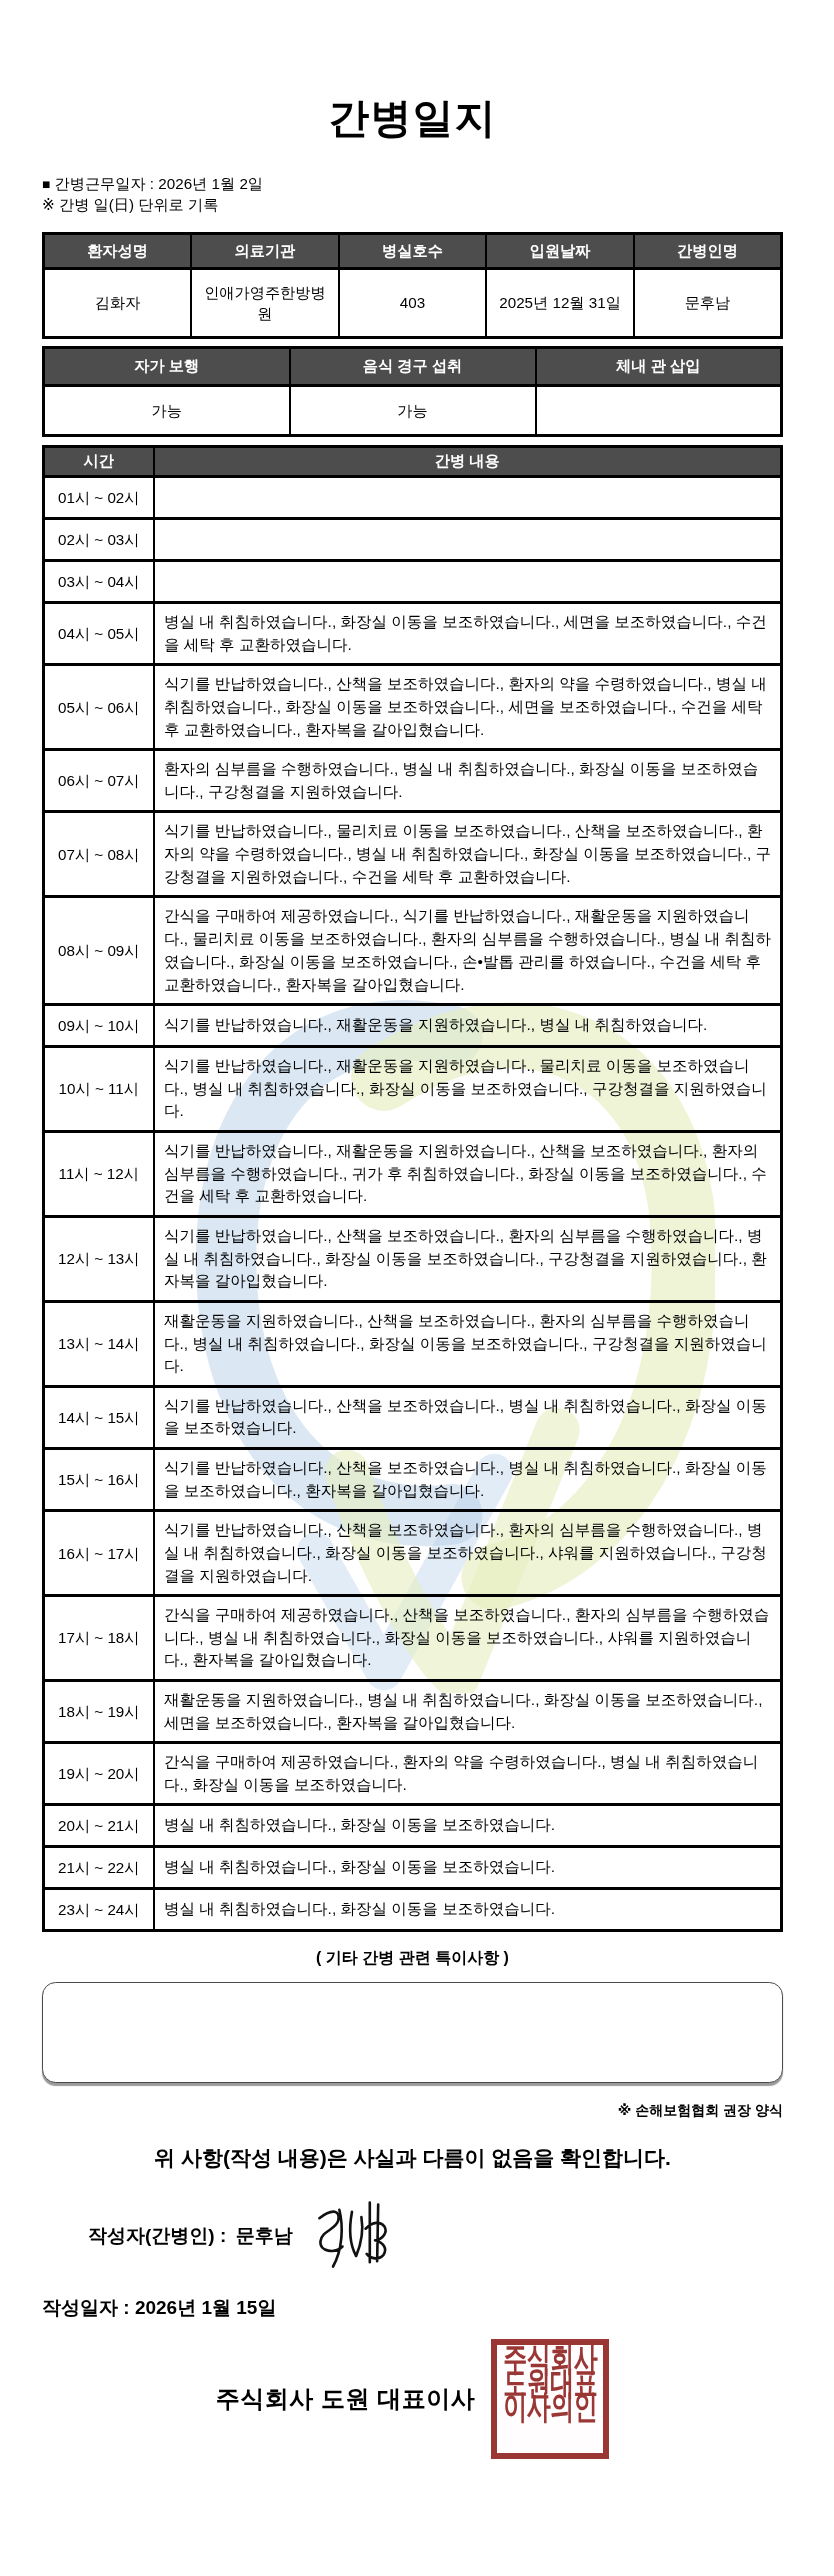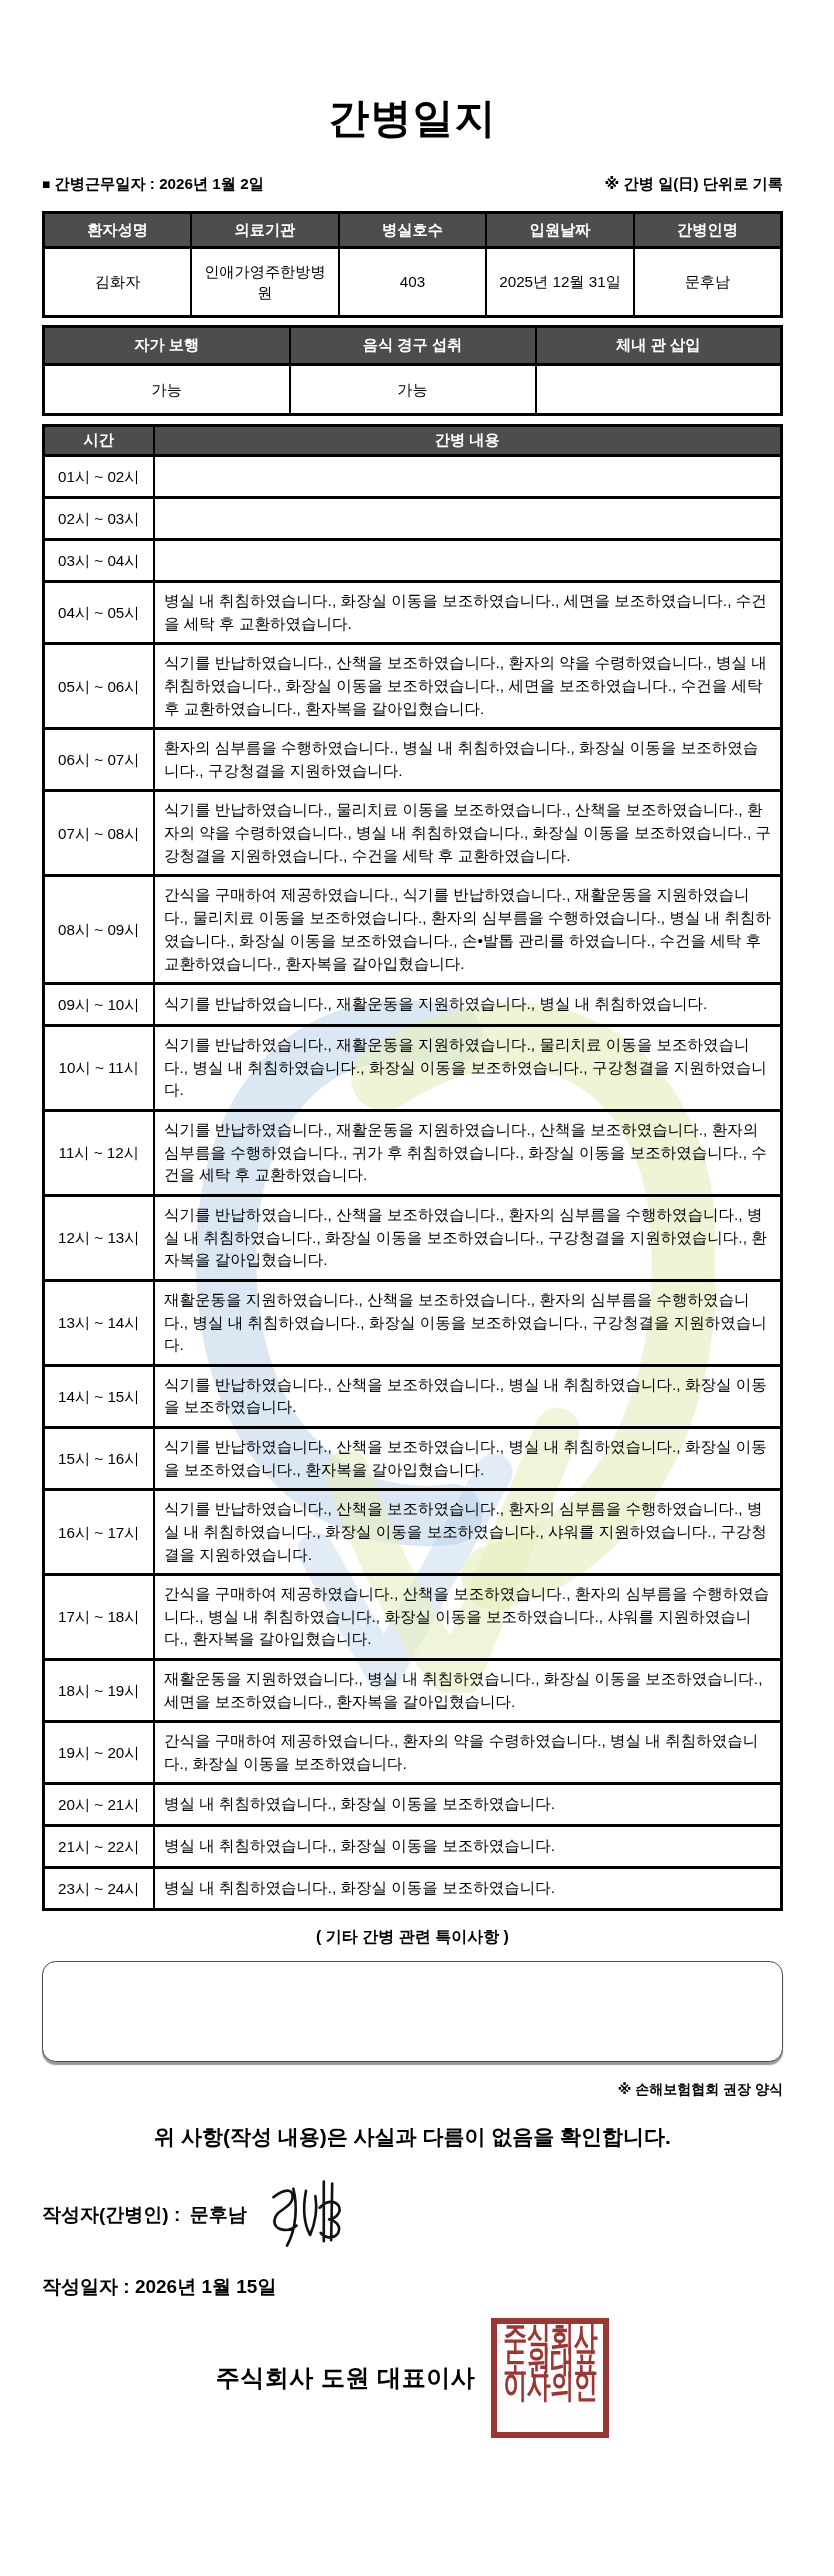--- a/index.html
+++ b/index.html
@@ -11,21 +11,21 @@
   .page{position:absolute;inset:0;}
   
   .watermark{position:absolute;left:158px;top:957px;width:557px;height:736px;z-index:0;pointer-events:none;}
   .content{position:relative;z-index:1;padding:0 52px 0 42px;}
   .title{
     margin:8px;padding-top:89px;text-align:center;
     font-size:41px;font-weight:900;letter-spacing:1.1px;line-height:1.05;
   }
   .meta-row{
     margin-top:34px;display:flex;justify-content:space-between;align-items:flex-start;
-    font-size:15.2px;font-weight:700;
+    font-size:15.2px;font-weight:400;flex-direction:column;
   }
   .meta-left .sq{font-size:13.7px;}
   table{border-collapse:collapse;width:100%;table-layout:fixed;background:transparent;}
   table{border:3.2px solid #000;}
   th,td{border:2.1px solid #000;border-top-width:3.2px;border-bottom-width:3.2px;padding:3.2px 5.3px;}
   th{background:#4d4d4d;color:#ffffff;font-size:15.2px;font-weight:700;text-align:center;}
   td{font-size:15.2px;text-align:center;vertical-align:middle;line-height:1.4;background:transparent;}
   .info-table{margin-top:16px;}
   .info-table th{height:35px;}
   .info-table td{height:69px;}
@@ -40,21 +40,21 @@
   .care-table td.content-cell{
     text-align:left;font-size:15.5px;line-height:1.47;padding:6.8px 8.4px 6.8px 9.5px;
   }
   .notes-heading{margin-top:16px;text-align:center;font-size:16px;font-weight:700;}
   .notes-box{
     margin-top:12.6px;height:101px;border:1.6px solid #4a4a4a;border-radius:13.7px;
     box-shadow:0 2.6px 1.1px #9a9a9a;background:#fff;padding:7.4px 10.5px;font-size:14.7px;text-align:left;
   }
   .form-note{margin-top:19px;text-align:right;font-size:14px;font-weight:600;}
   .confirmation{margin-top:24px;text-align:center;font-size:21px;font-weight:800;}
-  .writer-line{margin-top:29px;font-size:19px;font-weight:600;position:relative;display:flex;align-items:center;}
+  .writer-line{margin-top:29px;font-size:19px;font-weight:600;position:relative;display:flex;align-items:center;margin-left:46px;}
   .writer-line .name{margin-left:9.5px;}
   .signature{margin-left:18px;margin-top:-3.2px;}
   .date-line{margin-top:23px;font-size:19px;font-weight:600;}
   .company-block{margin-top:18px;display:flex;justify-content:center;align-items:center;gap:16px;}
   .company-line{font-size:24px;font-weight:800;letter-spacing:0.5px;}
   .stamp{
     width:118px;height:120px;border:6.8px solid #9a3734;background:#fffdfd;
     display:flex;flex-direction:column;justify-content:flex-start;align-items:center;
     padding:2.1px 1.1px;
   }

